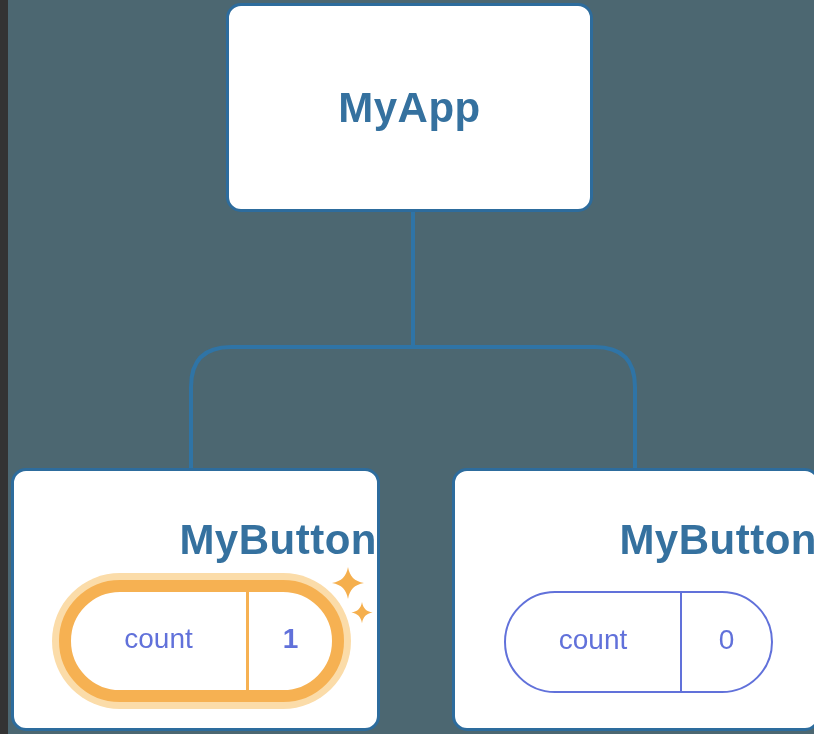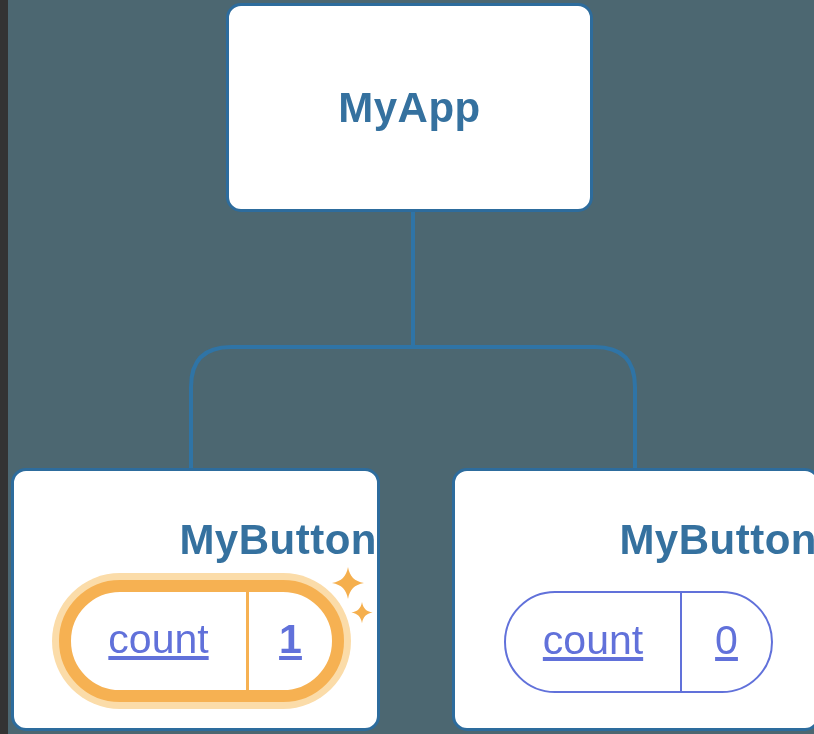--- a/index.html
+++ b/index.html
@@ -80,24 +80,23 @@
   .pill-value-box {
     display: flex; align-items: center; justify-content: center;
   }
   .pill-plain     .pill-value-box { width: 89px; }
   .pill-highlight .pill-value-box { width: 83px; }
   .pill-divider { width: 0; }
   .pill-plain     .pill-divider { border-left: 2px solid var(--indigo, #6171DA); }
   .pill-highlight .pill-divider { border-left: 3px solid var(--orange, #F6B152); }
   .pill-text {
     color: var(--indigo, #6171DA);
-    font-size: 41px;
+    font-size: 28px;
     line-height: 1;
     padding-bottom: 4px;
-    text-decoration: underline;
   }
   .pill-value-bold { font-weight: 700; }
   .sparkles {
     position: absolute;
     left: 314px; top: 94px;
     width: 52px; height: 62px;
   }
   .sparkles path { fill: var(--sparkle, #F5AF4D); }
 </style>
 </head>

